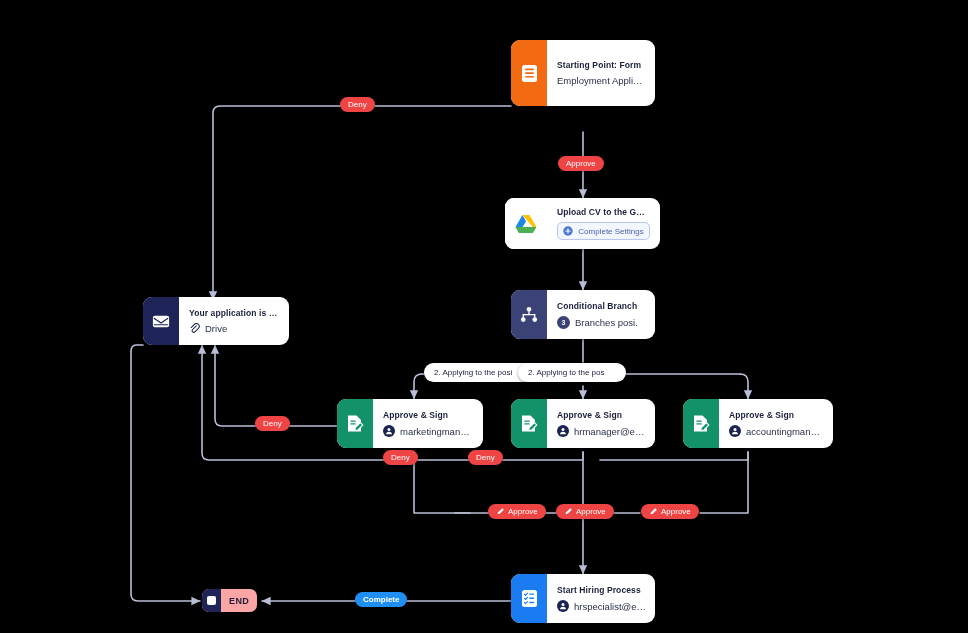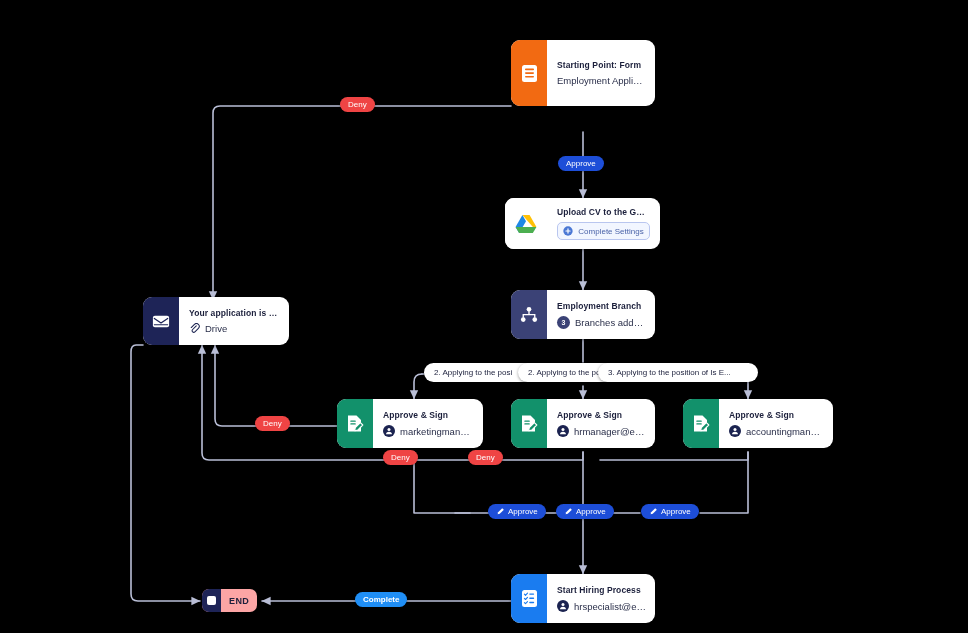--- a/index.html
+++ b/index.html
@@ -143,21 +143,21 @@
     gap: 3px;
     border-radius: 999px;
     font-size: 8px;
     color: #ffffff;
     padding: 3px 8px;
     white-space: nowrap;
     z-index: 8;
     box-shadow: 0 1px 2px rgba(0,0,0,0.35);
   }
   .pill-deny { background: #ef4444; }
-  .pill-approve { background: #1d4ed8; }
+  .pill-approve { background: #ef4444; }
   .pill-complete { background: #1f8ef5; font-weight: bold; }
 
   
   .cond {
     position: absolute;
     background: #ffffff;
     border-radius: 999px;
     font-size: 8px;
     color: #1b1f3b;
     padding: 5px 10px;
@@ -296,24 +296,24 @@
   <div class="node" style="left:511px; top:290px; width:144px; height:49px;">
     <div class="node-icon ic-navy">
       <svg width="18" height="17" viewBox="0 0 20 18">
         <circle cx="10" cy="3.3" r="2.6" fill="#ffffff"></circle>
         <circle cx="3.6" cy="14.6" r="2.6" fill="#ffffff"></circle>
         <circle cx="16.4" cy="14.6" r="2.6" fill="#ffffff"></circle>
         <path d="M10,5.9 L10,9.2 M3.6,12 L3.6,9.2 L16.4,9.2 L16.4,12" fill="none" stroke="#ffffff" stroke-width="1.5" stroke-linecap="round"></path>
       </svg>
     </div>
     <div class="node-body">
-      <div class="node-title">Employment Branch</div>
+      <div class="node-title">Conditional Branch</div>
       <div class="sub-row">
         <div class="count-badge">3</div>
-        <div class="node-sub">Branches added.</div>
+        <div class="node-sub">Branches posi.</div>
       </div>
     </div>
   </div>
 
   <div class="node" style="left:143px; top:297px; width:146px; height:48px;">
     <div class="node-icon ic-darknavy">
       <svg width="18" height="15" viewBox="0 0 20 16">
         <rect x="1" y="1.5" width="18" height="13" rx="2.2" fill="#ffffff"></rect>
         <path d="M2.6,4.6 L10,9.6 L17.4,4.6" fill="none" stroke="#1e2457" stroke-width="1.4" stroke-linejoin="round" stroke-linecap="round"></path>
         <path d="M2.6,11.6 L17.4,11.6" fill="none" stroke="#1e2457" stroke-width="1.2" stroke-linecap="round"></path>
@@ -327,21 +327,20 @@
             <path d="M8.6,3.4 L4.3,7.7 a1.9,1.9 0 0 0 2.7,2.7 L11.1,6.3 a3.3,3.3 0 0 0 -4.7,-4.7 L2.6,5.4" fill="none" stroke="#1b2350" stroke-width="1.2" stroke-linecap="round" stroke-linejoin="round"></path>
           </svg>
         </span>
         <span class="node-sub">Drive</span>
       </div>
     </div>
   </div>
 
   <div class="cond" style="left:424px; top:363px; width:92px;">2. Applying to the posi</div>
   <div class="cond" style="left:518px; top:363px; width:88px;">2. Applying to the pos</div>
-  <div class="cond" style="left:598px; top:363px; width:140px;">3. Applying to the position of Is E...</div>
 
   <div class="node" style="left:337px; top:399px; width:146px; height:49px;">
     <div class="node-icon ic-green">
       <svg width="18" height="19" viewBox="0 0 18 19">
         <path d="M2,1.5 h8.5 L15,6 v11.5 h-13 z" fill="#ffffff"></path>
         <rect x="4.3" y="6.5" width="5.5" height="1.3" rx="0.6" fill="#12916b"></rect>
         <rect x="4.3" y="9.3" width="5.5" height="1.3" rx="0.6" fill="#12916b"></rect>
         <path d="M14.4,8.6 l2.4,2.4 l-5.1,5.1 l-3,0.6 l0.6,-3 z" fill="#12916b" stroke="#ffffff" stroke-width="1.1" stroke-linejoin="round"></path>
       </svg>
     </div>

